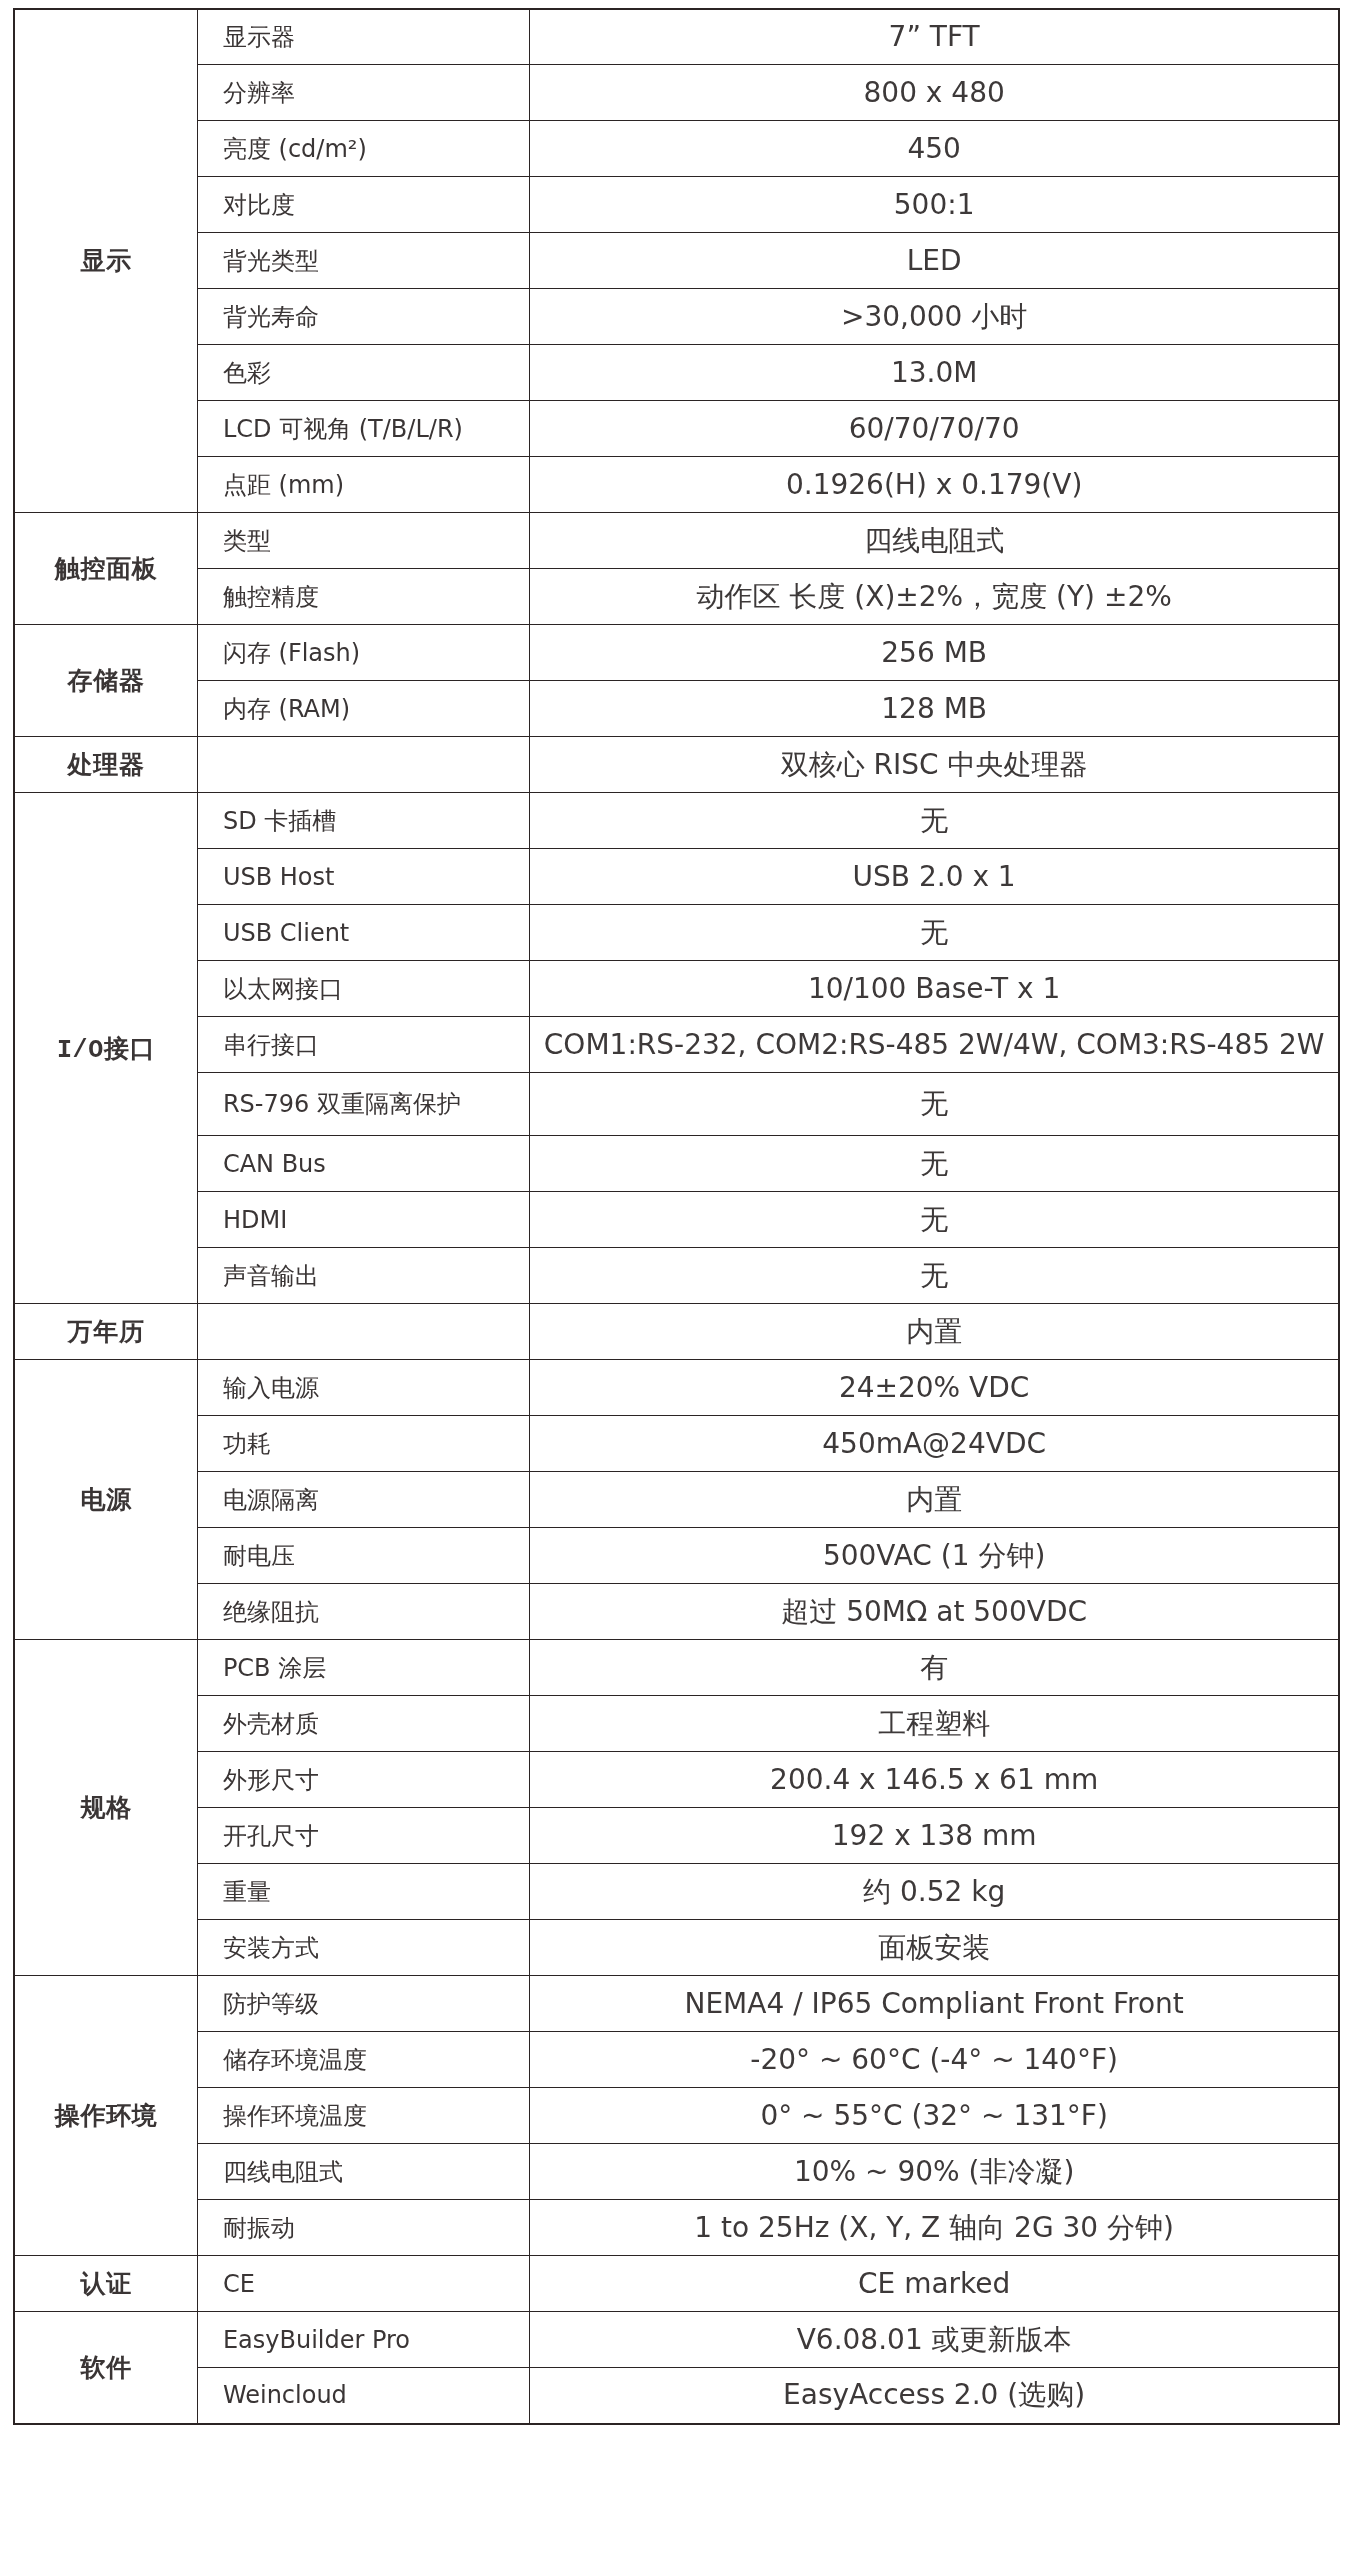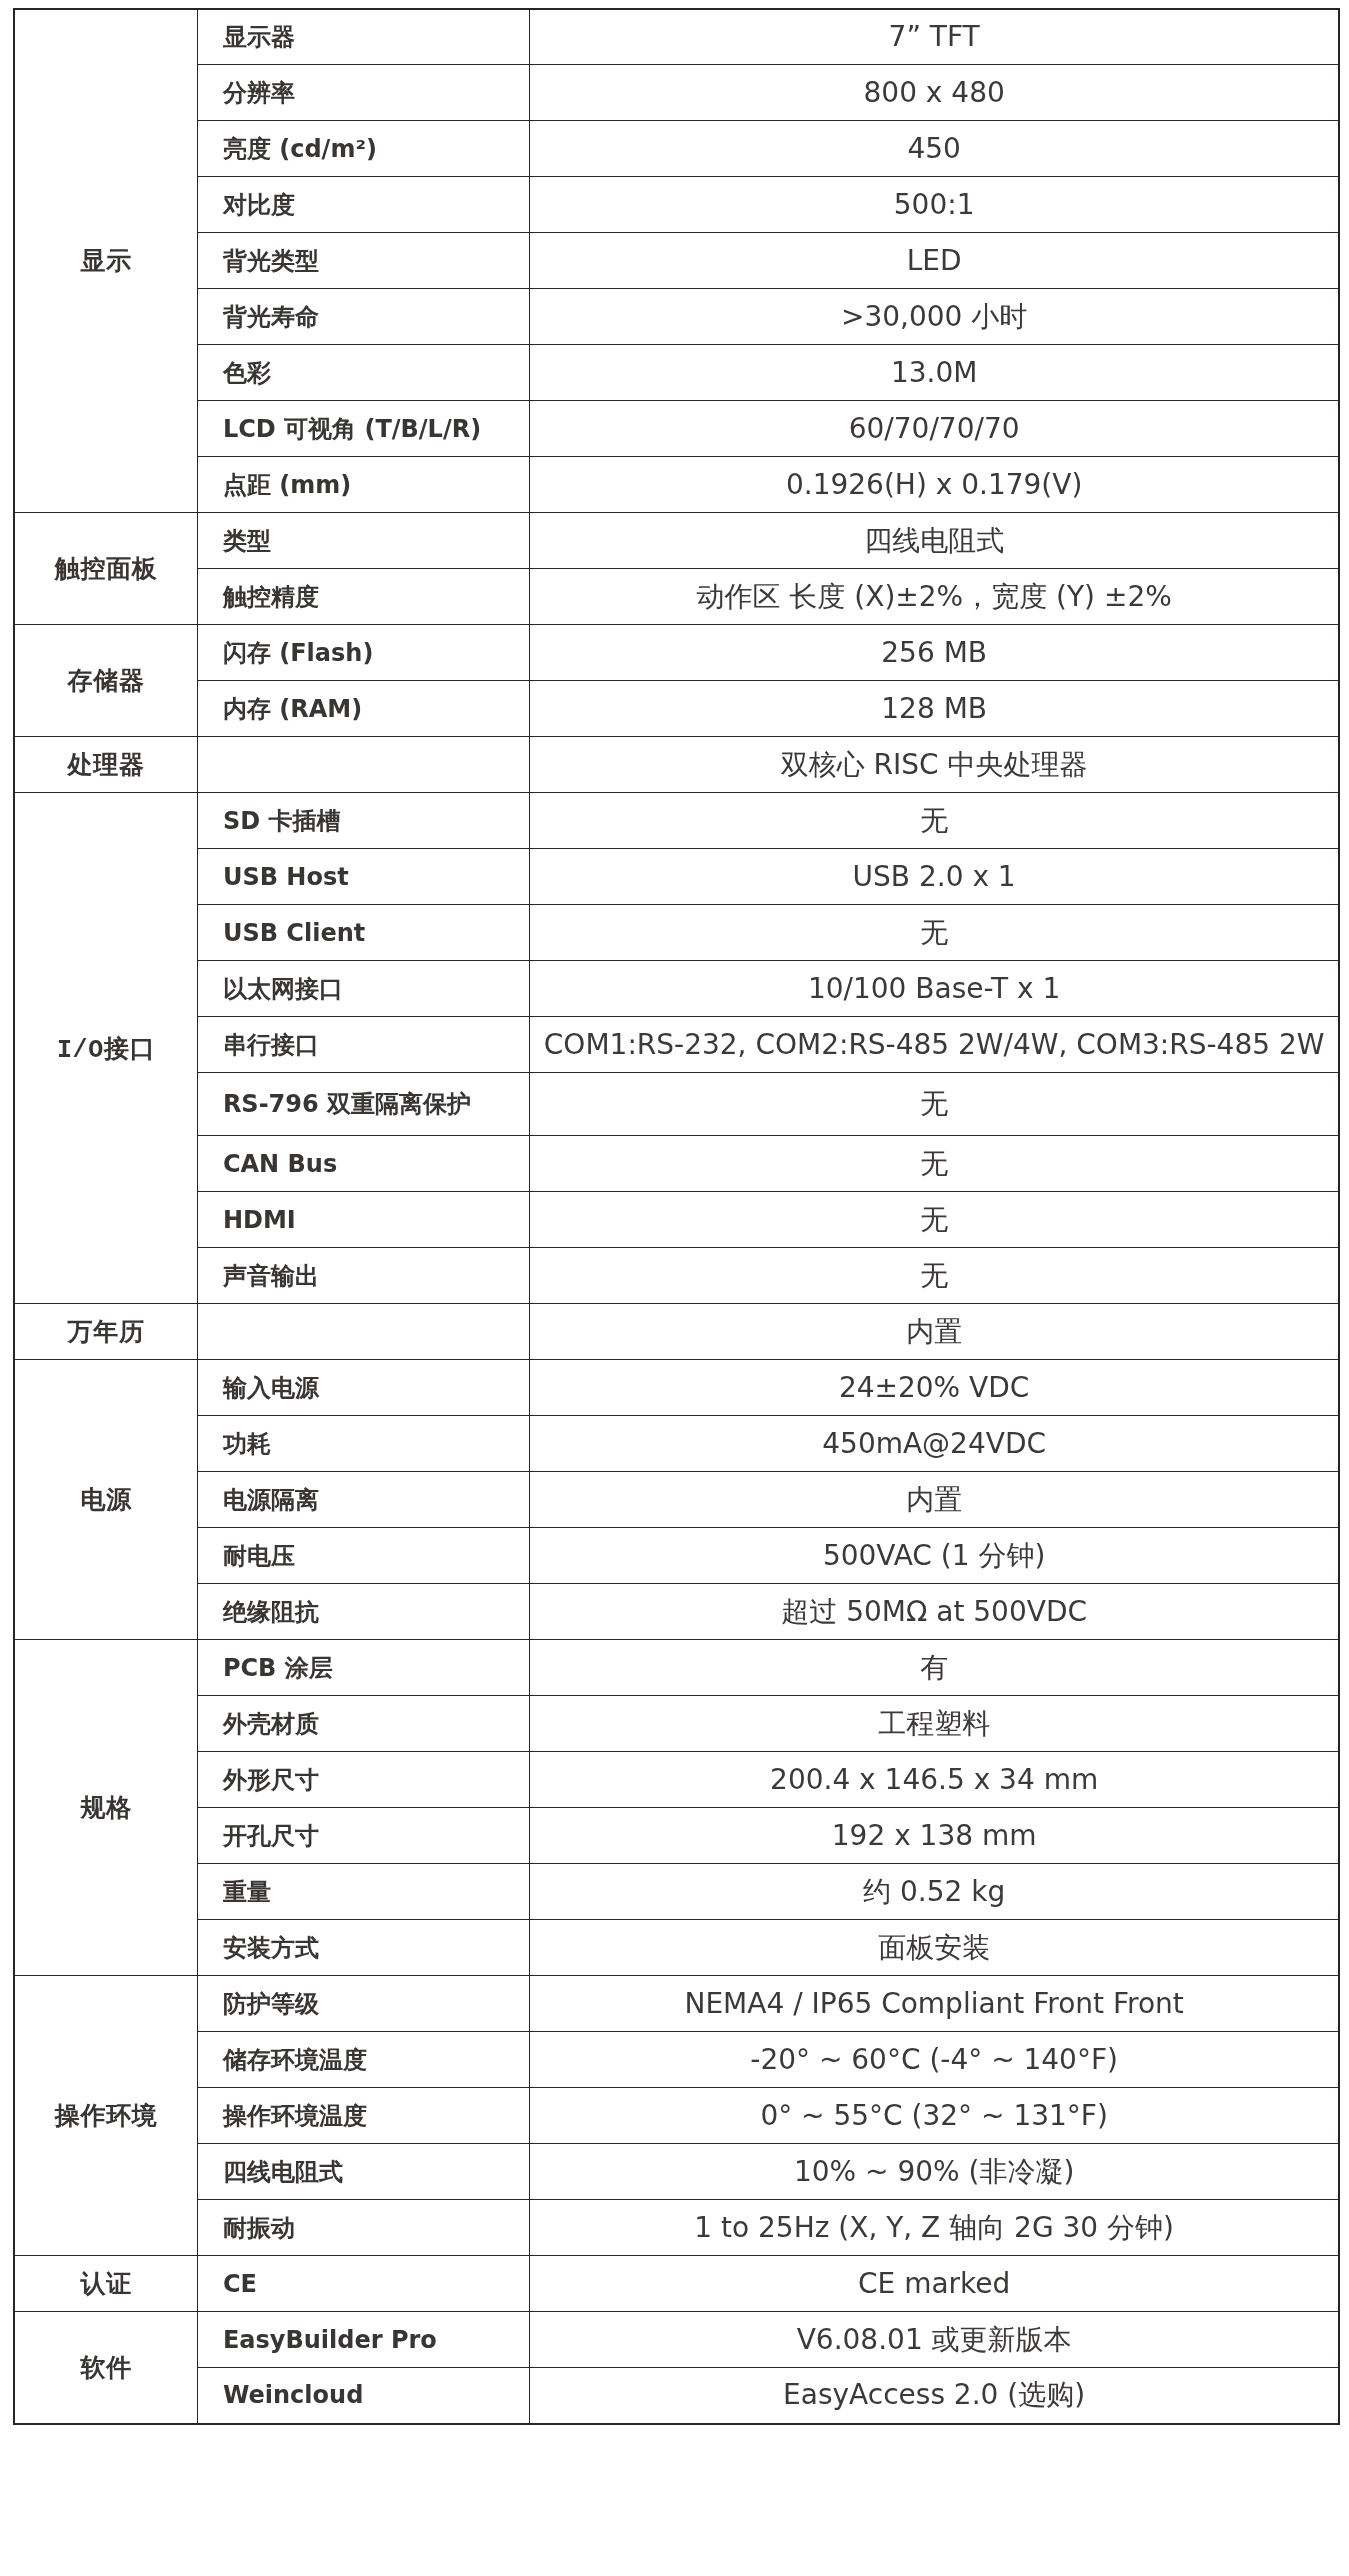--- a/index.html
+++ b/index.html
@@ -41,21 +41,21 @@
   .group-cell {
     text-align: center;
     font-weight: bold;
     font-size: 25px;
     letter-spacing: 0.7px;
     font-family: Liberation Mono, monospace;
   }
   .label-cell {
     text-align: left;
     padding-left: 25px !important;
-    font-weight: bold;
+    font-weight: normal;
     font-size: 24px;
     white-space: nowrap;
   }
   .value-cell {
     text-align: center;
     font-size: 28px;
     font-weight: normal;
     white-space: nowrap;
     color: #3d3939;
   }
@@ -197,21 +197,21 @@
         <td class="group-cell" rowspan="6">规格</td>
         <td class="label-cell">PCB 涂层</td>
         <td class="value-cell">有</td>
       </tr>
       <tr>
         <td class="label-cell">外壳材质</td>
         <td class="value-cell">工程塑料</td>
       </tr>
       <tr>
         <td class="label-cell">外形尺寸</td>
-        <td class="value-cell">200.4 x 146.5 x 34 mm</td>
+        <td class="value-cell">200.4 x 146.5 x 61 mm</td>
       </tr>
       <tr>
         <td class="label-cell">开孔尺寸</td>
         <td class="value-cell">192 x 138 mm</td>
       </tr>
       <tr>
         <td class="label-cell">重量</td>
         <td class="value-cell">约 0.52 kg</td>
       </tr>
       <tr>

